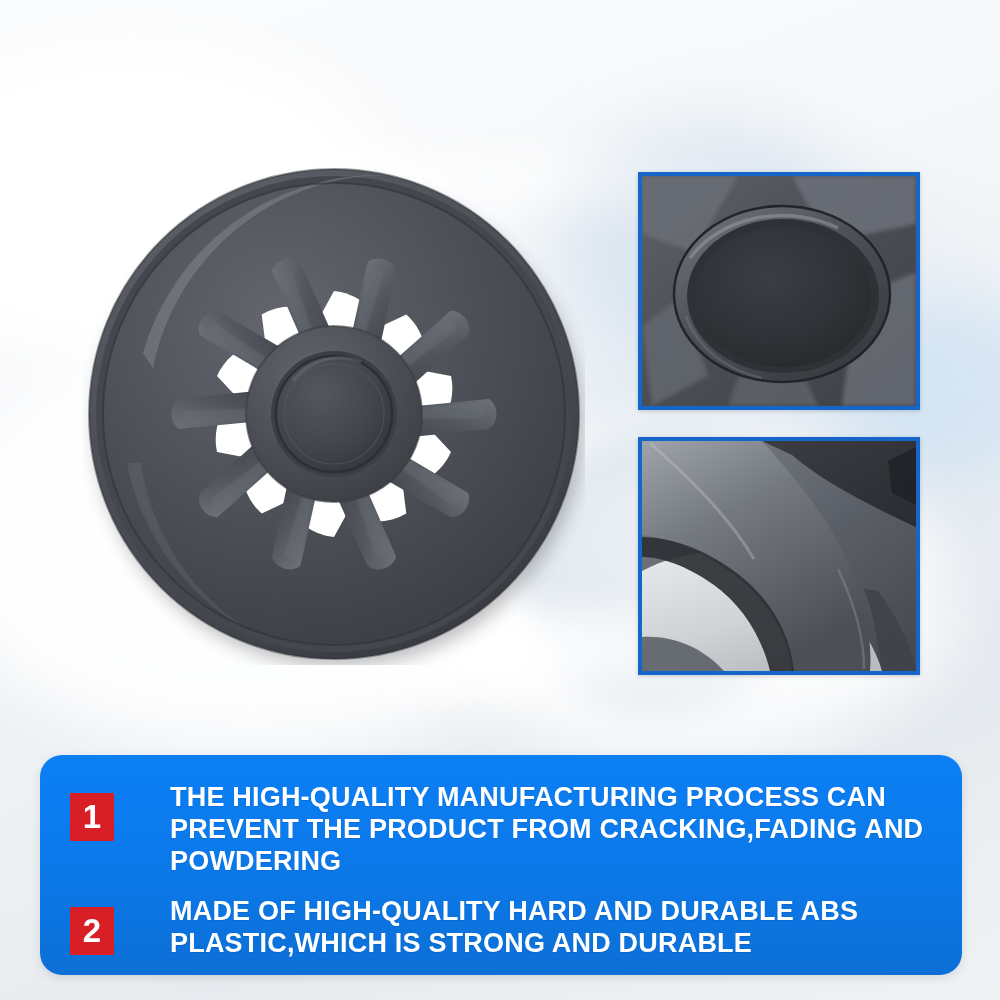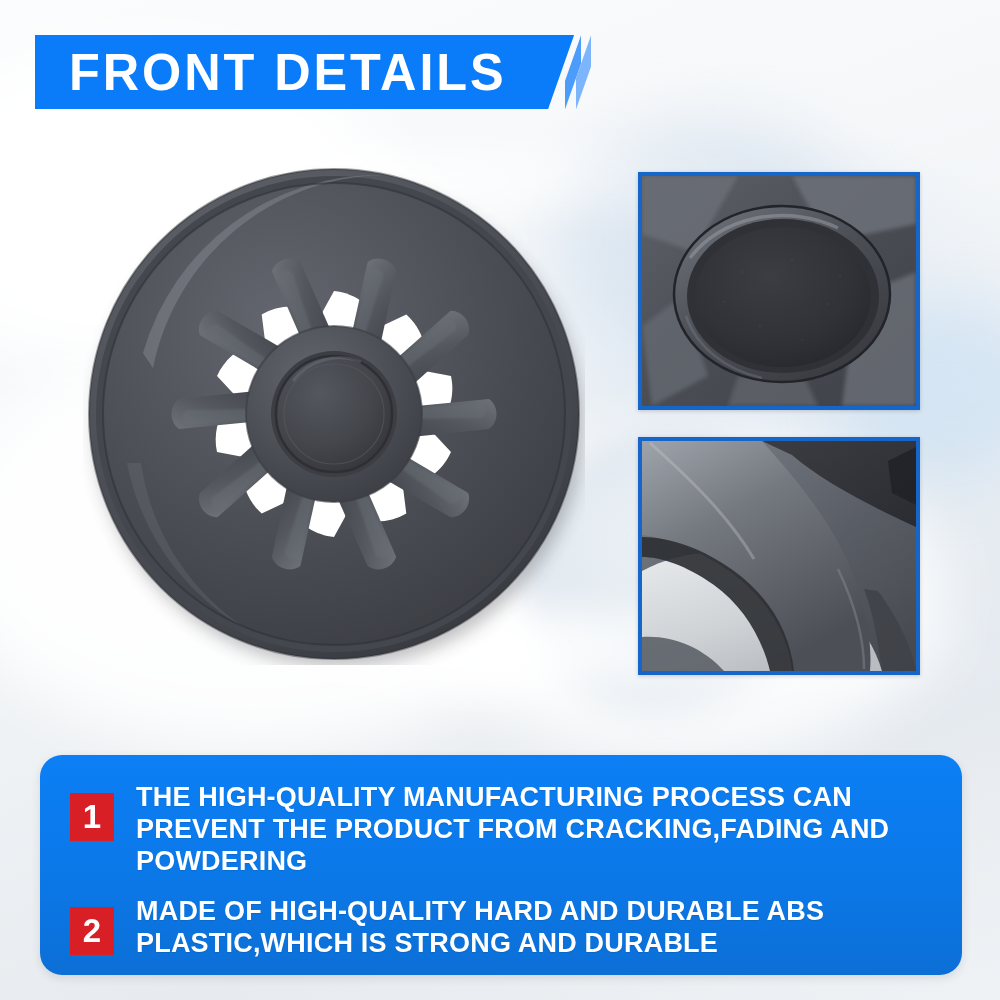--- a/index.html
+++ b/index.html
@@ -129,48 +129,41 @@
     justify-content: center;
     margin-top: 12px;
     font-family: "Liberation Sans Narrow", "Liberation Sans", sans-serif;
   }
   .feature-text {
     color: #ffffff;
     font-size: 27px;
     font-weight: 700;
     line-height: 32px;
     letter-spacing: 0.2px;
-    margin-left: 22px;
+    margin-left: 56px;
     font-family: "Liberation Sans Narrow", "Liberation Sans", sans-serif;
     text-shadow: 0 1px 1px rgba(0,0,0,0.10);
   }
 </style>
 </head>
 <body>
 
 <div id="page">
 
   <div class="bg-layer">
     <div class="bg-blob blob-a"></div>
     <div class="bg-blob blob-b"></div>
     <div class="bg-blob blob-c"></div>
     <div class="bg-blob blob-d"></div>
     <div class="bg-blob blob-e"></div>
     <div class="bg-wheel-ghost"></div>
     <div class="bg-streak streak-1"></div>
     <div class="bg-streak streak-2"></div>
   </div>
 
-  <div class="banner-wrap">
-    <div class="banner-main">
-      <span class="banner-title">FRONT DETAILS</span>
-    </div>
-    <div class="banner-stripe stripe-1"></div>
-    <div class="banner-stripe stripe-2"></div>
-  </div>
 
   <div class="hubcap">
     <svg viewBox="0 0 502 502" xmlns="http://www.w3.org/2000/svg">
       <defs>
         <radialGradient id="rimGrad" cx="40%" cy="32%" r="78%">
           <stop offset="0%" stop-color="#6a6e76"></stop>
           <stop offset="45%" stop-color="#55585f"></stop>
           <stop offset="80%" stop-color="#42454b"></stop>
           <stop offset="100%" stop-color="#303238"></stop>
         </radialGradient>

